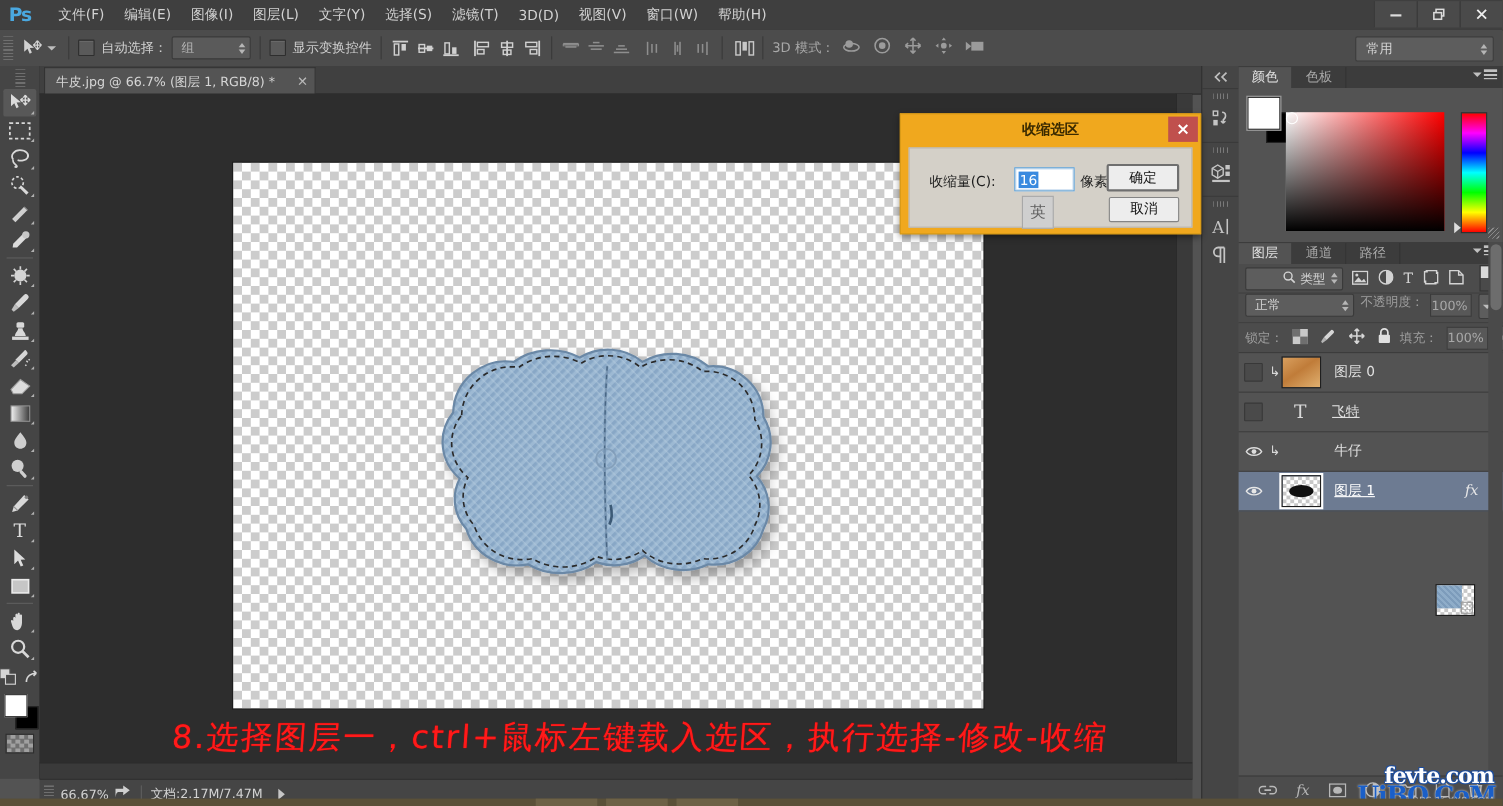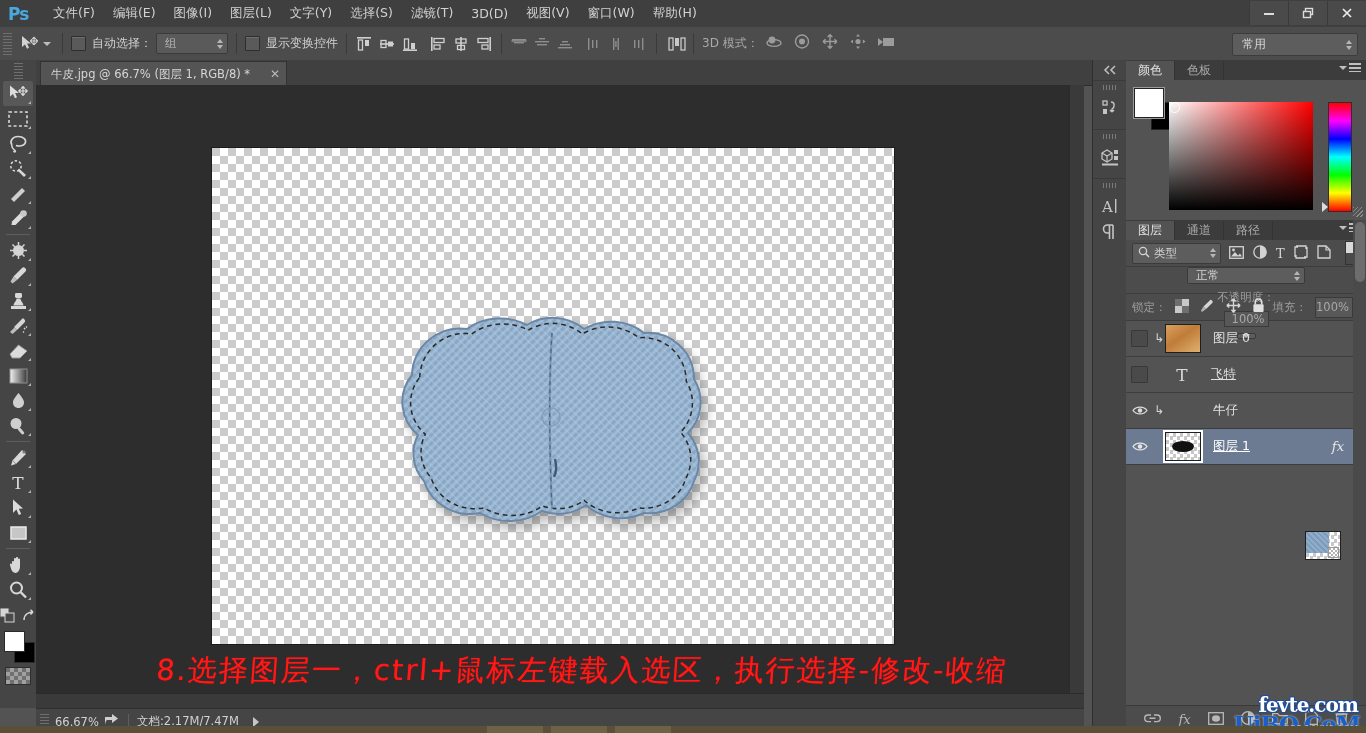--- a/index.html
+++ b/index.html
@@ -135,26 +135,26 @@
           border-top:5px solid transparent;border-bottom:5px solid transparent;border-left:6px solid #ddd;}
   .cp-resize{position:absolute;right:3px;bottom:3px;width:10px;height:10px;
           background:repeating-linear-gradient(135deg,#8a8a8a 0 1px,transparent 1px 3px);}
 
   
   .layerspanel{position:absolute;left:0;top:160px;width:240px;height:513px;background:#535353;}
   .lp-filter{height:26px;display:flex;align-items:center;gap:6px;padding:0 6px;background:#4c4c4c;
              border-bottom:1px solid #3c3c3c;}
   .lp-filter .fsel{height:19px;width:78px;background:#5d5d5d;border:1px solid #3a3a3a;border-radius:2px;
              display:flex;align-items:center;gap:5px;padding:0 4px 0 5px;color:#d3d3d3;font-size:11.5px;
-             justify-content:space-between;}
+             justify-content:flex-end;}
   .lp-filter .ficos{display:flex;align-items:center;gap:9px;margin-left:2px;}
   .lp-toggle{width:13px;height:22px;margin-left:auto;
              background:linear-gradient(to bottom,#d9d9d9 0 50%,#4a4a4a 50% 100%);border:1px solid #333;}
-  .lp-row2{height:26px;display:flex;align-items:center;padding:0 6px;gap:6px;background:#4c4c4c;
-           border-bottom:1px solid #3c3c3c;flex-direction:column;}
+  .lp-row2{height:26px;display:flex;padding:0 6px;gap:6px;background:#4c4c4c;
+           border-bottom:1px solid #3c3c3c;}
   .blend{height:19px;width:104px;background:#5d5d5d;border:1px solid #3a3a3a;border-radius:2px;
          color:#d3d3d3;font-size:11.5px;display:flex;align-items:center;justify-content:space-between;
          padding:0 4px 0 8px;}
   .lbl-dim{color:#9e9e9e;font-size:11.5px;white-space:nowrap;}
   .numbox{height:19px;width:40px;background:#585858;border:1px solid #3a3a3a;color:#a8a8a8;font-size:11.5px;
           display:flex;align-items:center;justify-content:flex-end;padding-right:3px;}
   .numdrop{height:21px;width:17px;background:#5d5d5d;border:1px solid #3a3a3a;border-radius:2px;
            display:flex;align-items:center;justify-content:center;}
   .lp-row3{height:26px;display:flex;align-items:center;padding:0 6px;gap:8px;background:#4c4c4c;
            border-bottom:1px solid #3c3c3c;}
@@ -980,20 +980,40 @@
         <span>
           <svg width="13" height="14" viewBox="0 0 13 14">
               <path d="M1.5 3.2 h10 l-1 9.6 H2.5 Z" fill="none" stroke="#b8b8b8" stroke-width="1.3"></path>
               <path d="M0.5 3.2 h12 M4.8 1 h3.4 v2.2" fill="none" stroke="#b8b8b8" stroke-width="1.3"></path>
             </svg>
         </span>
       </div>
     </div>
   </div>
 
+  <div class="dialog">
+    <div class="dlg-title">
+      <div class="t">收缩选区</div>
+      <div class="dlg-close">
+        <svg width="11" height="11" viewBox="0 0 11 11">
+            <path d="M1.6 1.6 L9.4 9.4 M9.4 1.6 L1.6 9.4" stroke="#fff" stroke-width="1.8"></path>
+          </svg>
+      </div>
+    </div>
+    <div class="dlg-body">
+      <span class="dlg-lab">收缩量(C):</span>
+      <div class="dlg-input">
+        <span class="val">16</span>
+      </div>
+      <span class="dlg-unit">像素</span>
+      <div class="dlg-btn dlg-ok">确定</div>
+      <div class="dlg-btn dlg-cancel">取消</div>
+    </div>
+    <div class="ime">英</div>
+  </div>
 
   <div class="wm-fevte">fevte.com</div>
   <div class="wm-uibq">UiBQ.CoM</div>
   <div class="wm-bbs">BBS.16XX8.COM</div>
 
   <div class="taskbar"></div>
   <div class="tb-item" style="left:487px;width:56px;"></div>
   <div class="tb-item" style="left:551px;width:56px;"></div>
   <div class="tb-item" style="left:615px;width:56px;"></div>
 </div>

